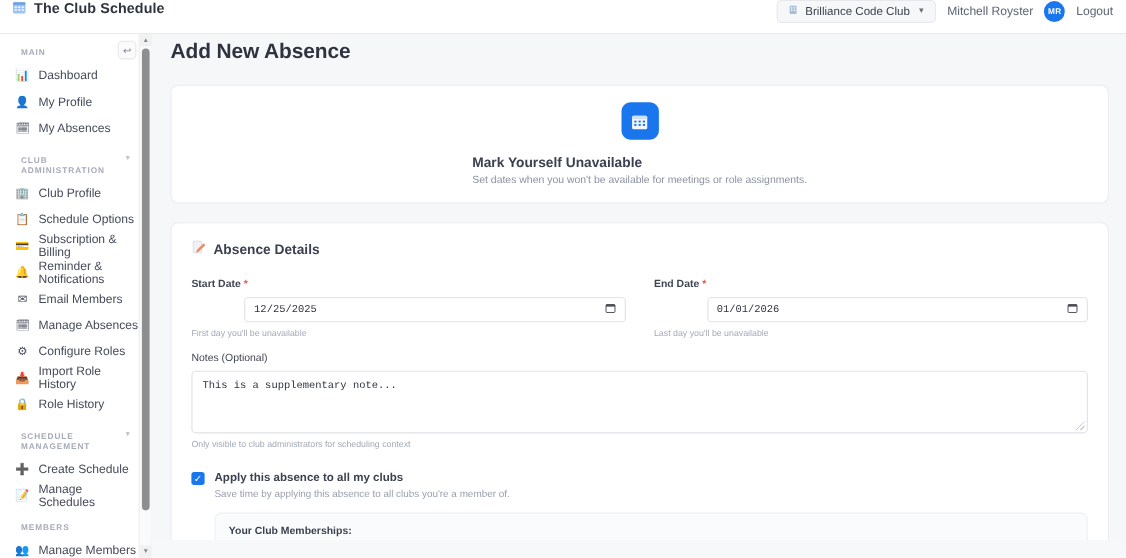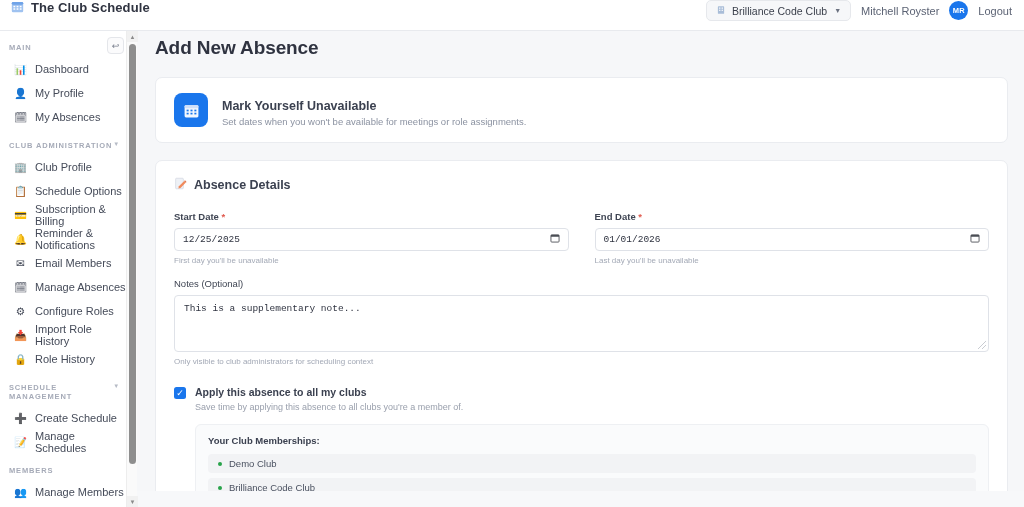--- a/index.html
+++ b/index.html
@@ -46,21 +46,21 @@
   .sidebar {
     position: absolute; top: 31px; left: 0; width: 137px; height: 476px;
     background: #ffffff;
     border-right: 1px solid #e8eaee;
     overflow: hidden;
   }
   .sidebar-inner { padding: 0 0 10px 0; position: relative; }
   .sb-section {
     font-size: 7.5px; letter-spacing: .85px; color: #a6abb8;
     font-weight: bold; text-transform: uppercase;
-    padding: 12px 10px 5px 9px;
+    padding: 12px 10px 5px 19px;
     display: flex; align-items: flex-start;
   }
   .sb-section .sec-caret { margin-left: auto; font-size: 6px; color: #b6bbc6; padding-right: 6px;}
   .sb-item {
     display: flex; align-items: center; gap: 8px;
     padding: 4px 8px 4px 14px;
     font-size: 11px; color: #454b59;
     height: 24px;
   }
   .sb-item .ic { width: 13px; text-align: center; font-size: 10.5px; line-height: 1; display:inline-block; }
@@ -98,21 +98,21 @@
     margin: 8px 0 18px 0; letter-spacing: -.1px;
   }
 
   .card {
     background: #ffffff;
     border: 1px solid #eaecf0;
     border-radius: 7px;
   }
 
   
-  .hero { padding: 15px 18px; display: flex; align-items: flex-end; gap: 14px; margin-bottom: 17px; }
+  .hero { padding: 15px 18px; display: flex; align-items: center; gap: 14px; margin-bottom: 17px; flex-direction: column; }
   .hero-icon {
     width: 34px; height: 34px; border-radius: 8px;
     background: #1a76ec;
     display: flex; align-items: center; justify-content: center;
     color: #fff; font-size: 15px; flex: 0 0 auto;
   }
   .hero-title { font-size: 12.5px; font-weight: bold; color: #3b4150; margin-bottom: 3px; }
   .hero-sub { font-size: 9.5px; color: #8b92a1; }
 
   
@@ -123,20 +123,21 @@
   .field-row { display: flex; gap: 26px; }
   .field { flex: 1 1 0; min-width: 0; }
   .flabel { font-size: 9.5px; font-weight: bold; color: #3f4553; margin-bottom: 6px; display: block; }
   .req { color: #e05a4e; font-weight: bold; }
   .inputbox {
     height: 23px; border: 1px solid #dfe2e8; border-radius: 4px;
     background: #fff; display: flex; align-items: center;
     padding: 0 8px; font-size: 9.5px; color: #2f3340;
     font-family: "Liberation Mono", monospace;
     justify-content: space-between;
+    margin-left: 48px;
   }
   .cal-glyph { font-size: 10px; color: #46494f; }
   .fhelp { font-size: 8px; color: #a3a9b6; margin-top: 5px; display: block; }
 
   .notes-wrap { margin-top: 13px; }
   .textarea {
     height: 57px; border: 1px solid #dfe2e8; border-radius: 4px;
     background: #fff; padding: 7px 9px;
     font-size: 9.5px; color: #2f3340;
     font-family: "Liberation Mono", monospace;

